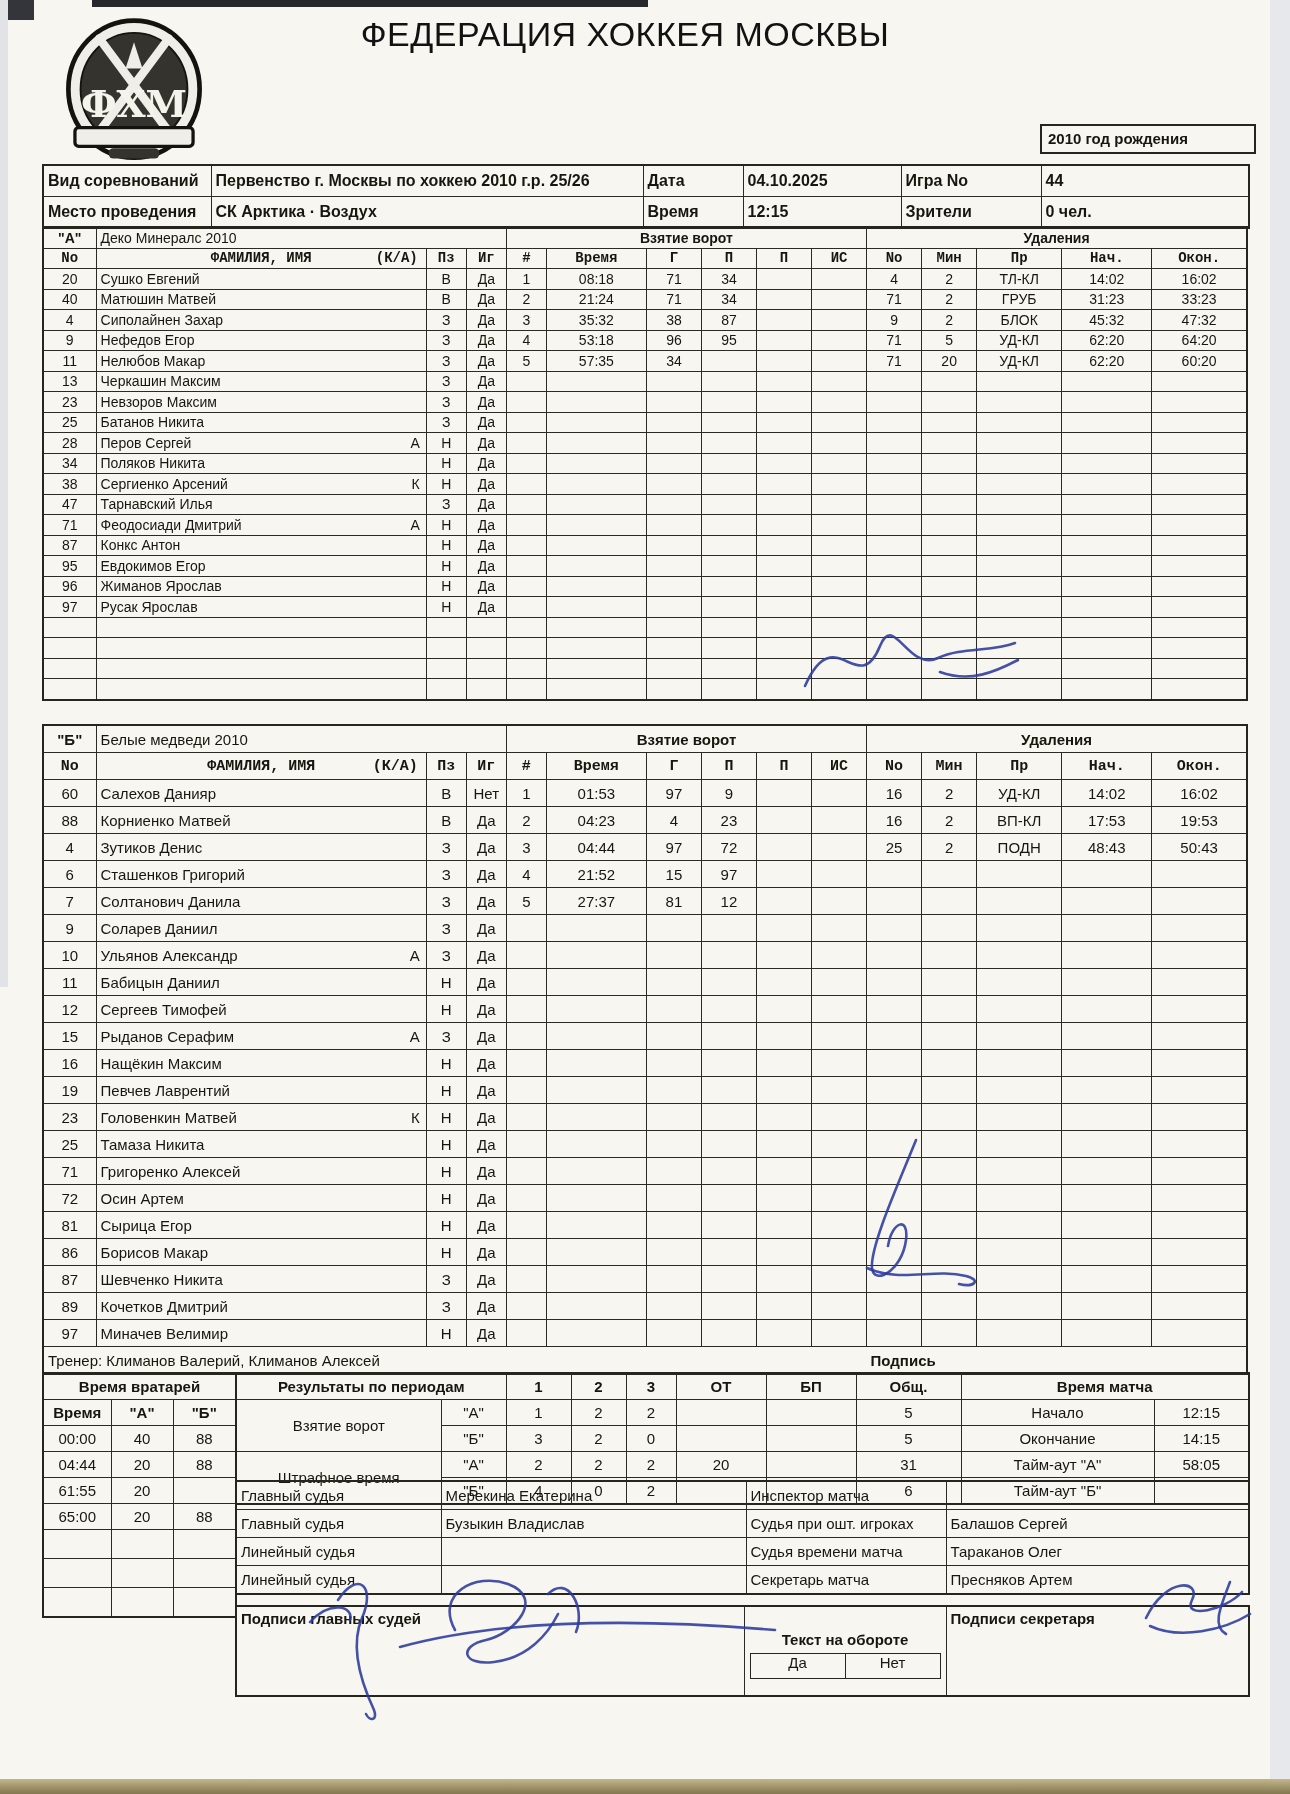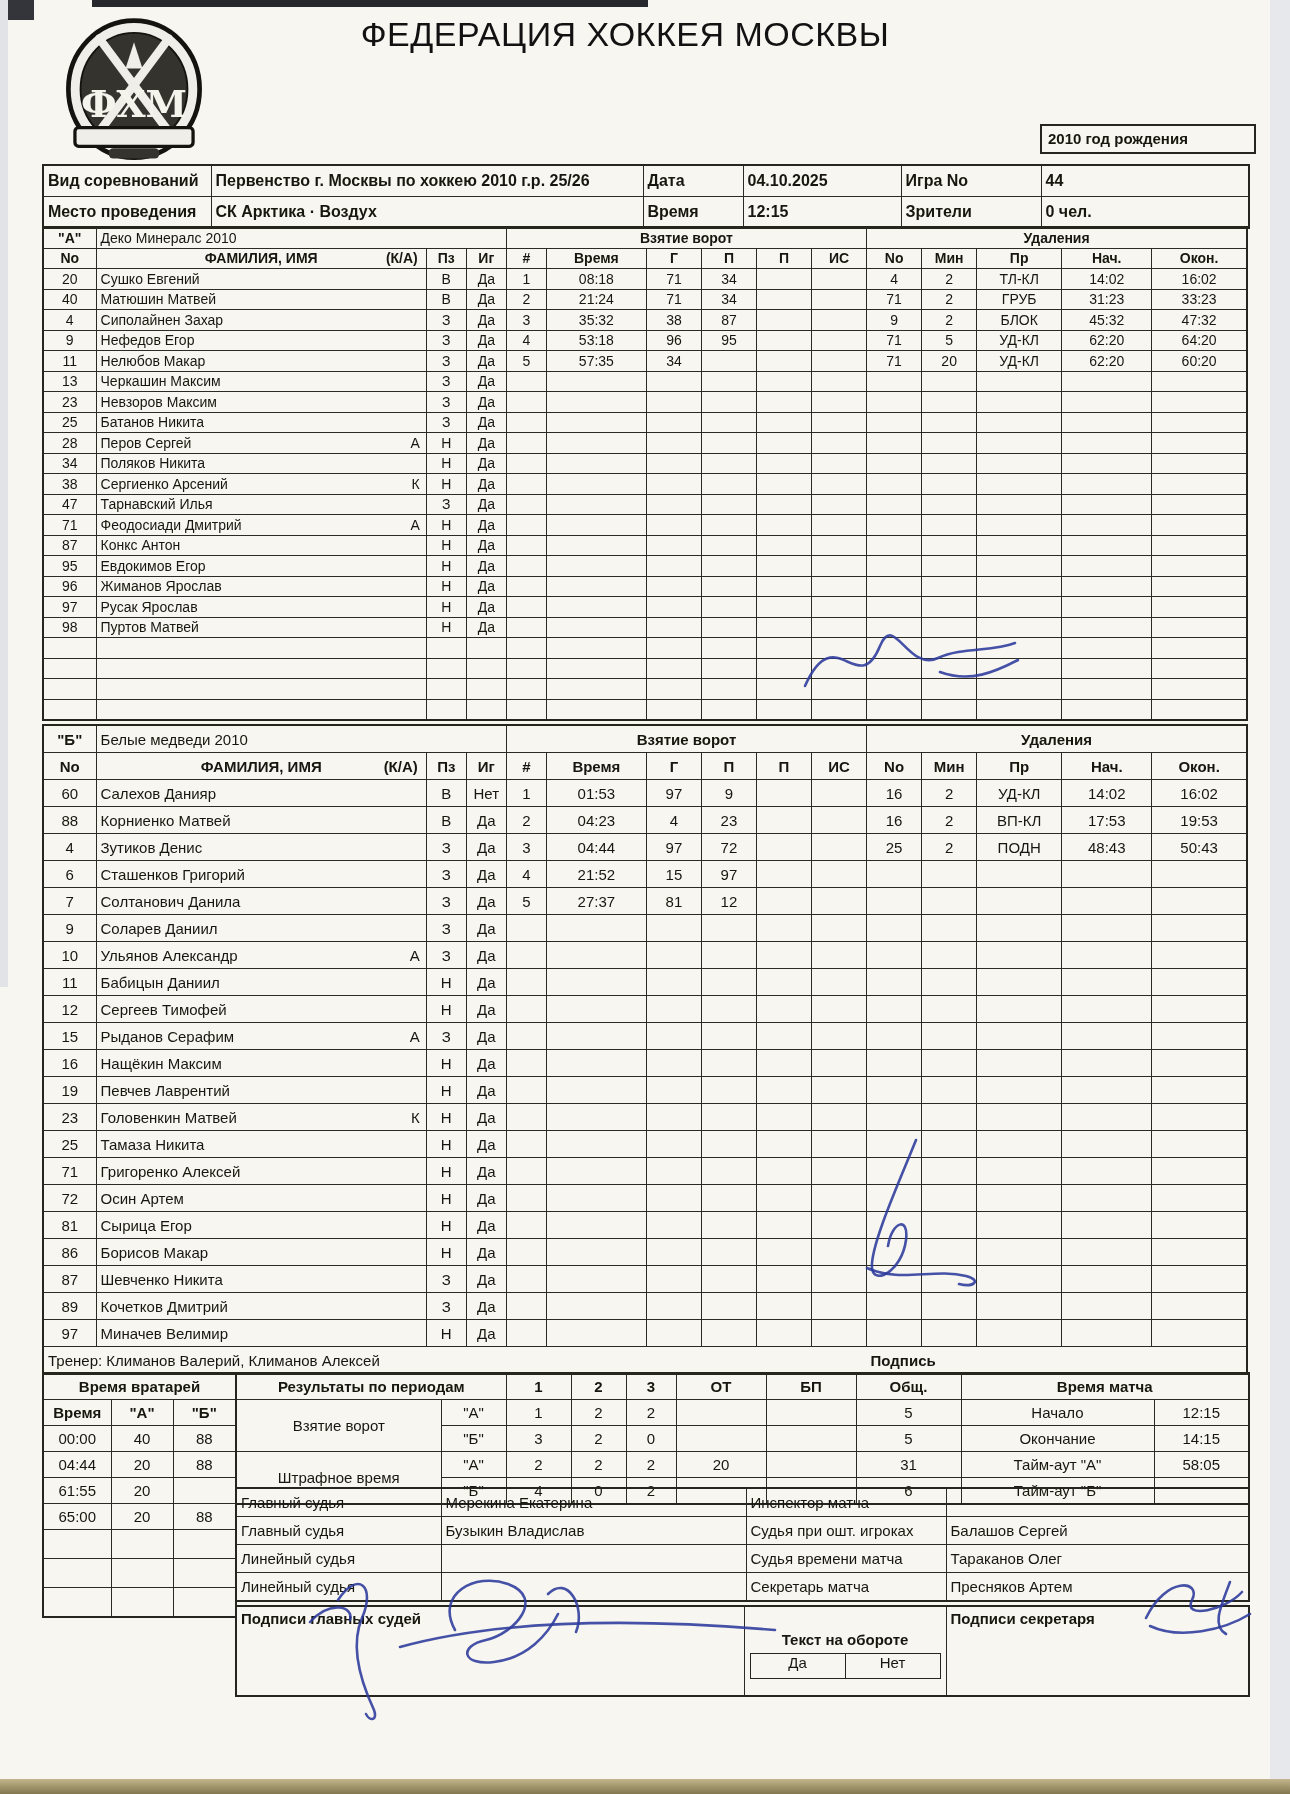--- a/index.html
+++ b/index.html
@@ -22,21 +22,21 @@
   table{border-collapse:collapse;table-layout:fixed;}
   td{border:1.6px solid #2b2b24;padding:0 4px;overflow:hidden;white-space:nowrap;}
   .c{text-align:center;} .l{text-align:left;} .b{font-weight:bold;}
   
   .info{position:absolute;left:42px;top:164px;width:1206px;font-size:16px;border:2.2px solid #26261f;font-weight:bold;}
   .info td{height:30px;}
   
   .roster{position:absolute;left:42px;width:1206px;border:2.4px solid #26261f;}
   #table-a{top:226px;font-size:14px;} #table-a td{height:19.5px;}
   #table-b{top:724px;font-size:15px;} #table-b td{height:26px;}
-  .roster .band td{height:22px;} .roster .colhdr td{height:22px;font-weight:bold;}
+  .roster .band td{height:22px;} .roster .colhdr td{height:22px;font-weight:bold;font-family:Liberation Mono, monospace;}
   .roster .coach td{height:25px;border-left:none;border-right:none;}
   .roster .coach td:first-child{border-left:1.6px solid #2b2b24;}
   .roster .coach td:last-child{border-right:1.6px solid #2b2b24;}
   .nm{position:relative;text-align:left;padding-right:18px;}
   .nm .ka{position:absolute;right:2px;top:0;}
   .nmh{position:relative;text-align:center;}
   .nmh .ka{position:absolute;right:4px;top:0;font-weight:bold;}
   
   .bottom{position:absolute;left:42px;top:1372px;width:1206px;height:330px;}
   .bt{position:absolute;font-size:15px;border:2.2px solid #26261f;}
@@ -451,39 +451,20 @@
           <td class="c"></td>
           <td class="c"></td>
           <td class="c"></td>
           <td class="c"></td>
           <td class="c"></td>
         </tr>
         <tr>
           <td class="c">97</td>
           <td>
             <div class="nm"><span>Русак Ярослав</span><span class="ka"></span></div>
-          </td>
-          <td class="c">Н</td>
-          <td class="c">Да</td>
-          <td class="c"></td>
-          <td class="c"></td>
-          <td class="c"></td>
-          <td class="c"></td>
-          <td class="c"></td>
-          <td class="c"></td>
-          <td class="c"></td>
-          <td class="c"></td>
-          <td class="c"></td>
-          <td class="c"></td>
-          <td class="c"></td>
-        </tr>
-        <tr>
-          <td class="c">98</td>
-          <td>
-            <div class="nm"><span>Пуртов Матвей</span><span class="ka"></span></div>
           </td>
           <td class="c">Н</td>
           <td class="c">Да</td>
           <td class="c"></td>
           <td class="c"></td>
           <td class="c"></td>
           <td class="c"></td>
           <td class="c"></td>
           <td class="c"></td>
           <td class="c"></td>
@@ -1140,21 +1121,21 @@
         <td class="c">2</td>
         <td class="c"></td>
         <td class="c"></td>
         <td class="c">6</td>
         <td class="c">Тайм-аут "Б"</td>
         <td class="c"></td>
       </tr>
     </tbody>
       </table>
 
-    <table class="bt" id="bt-officials" style="left:193px;top:115px;width:1013px">
+    <table class="bt" id="bt-officials" style="left:193px;top:108px;width:1013px">
         <colgroup>
           <col style="width:205px">
           <col style="width:305px">
           <col style="width:200px">
           <col style="width:303px">
         </colgroup>
         <tbody>
           <tr class="r27">
             <td class="l">Главный судья</td>
             <td class="l">Мерекина Екатерина</td>

